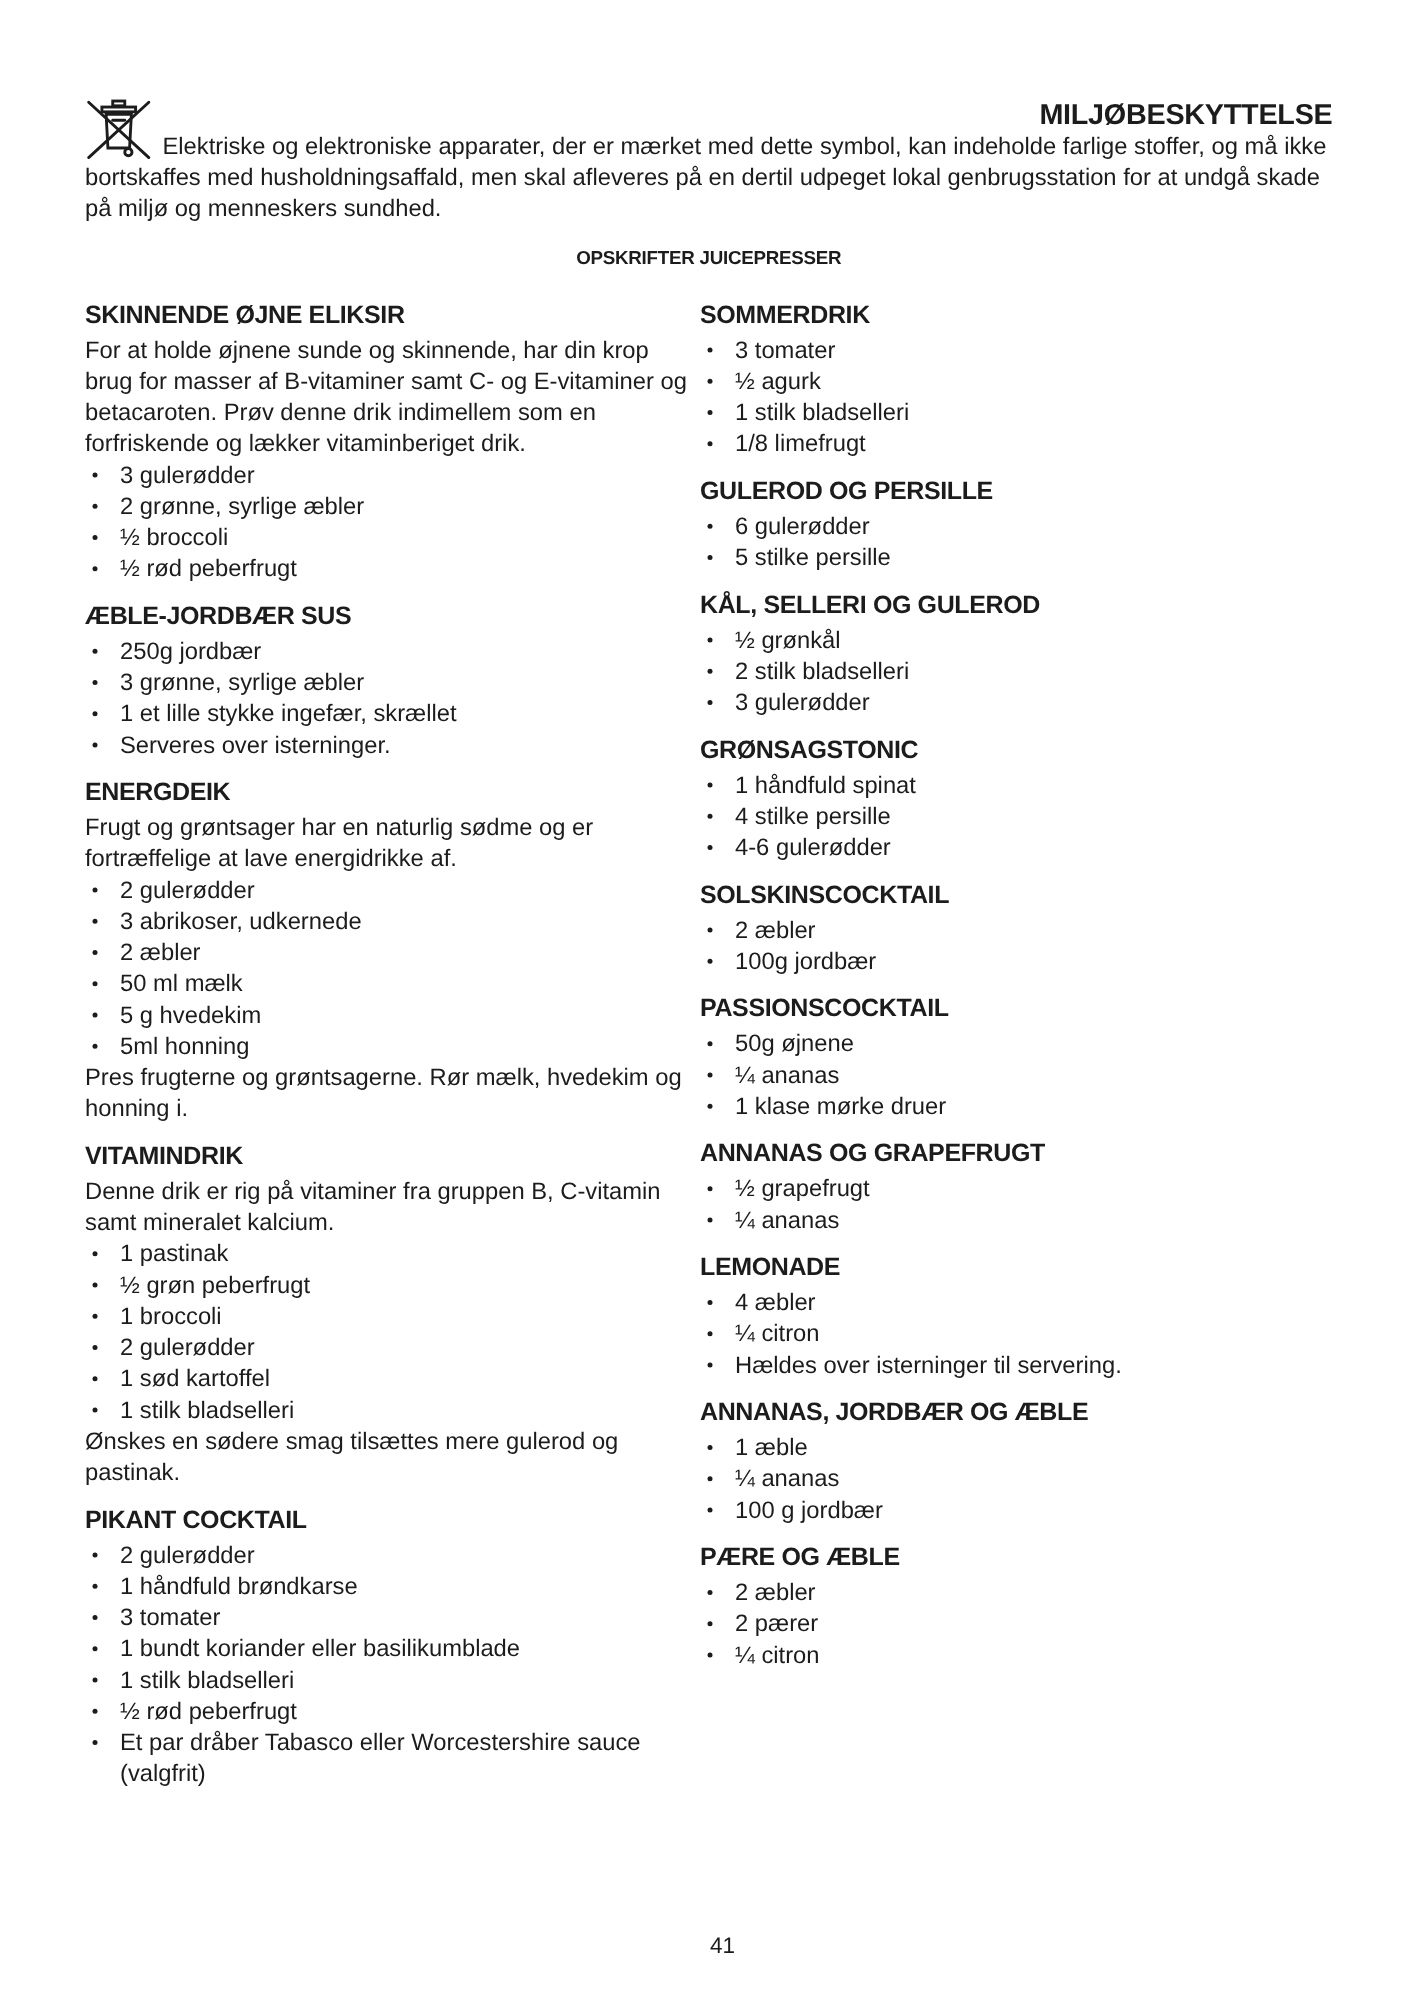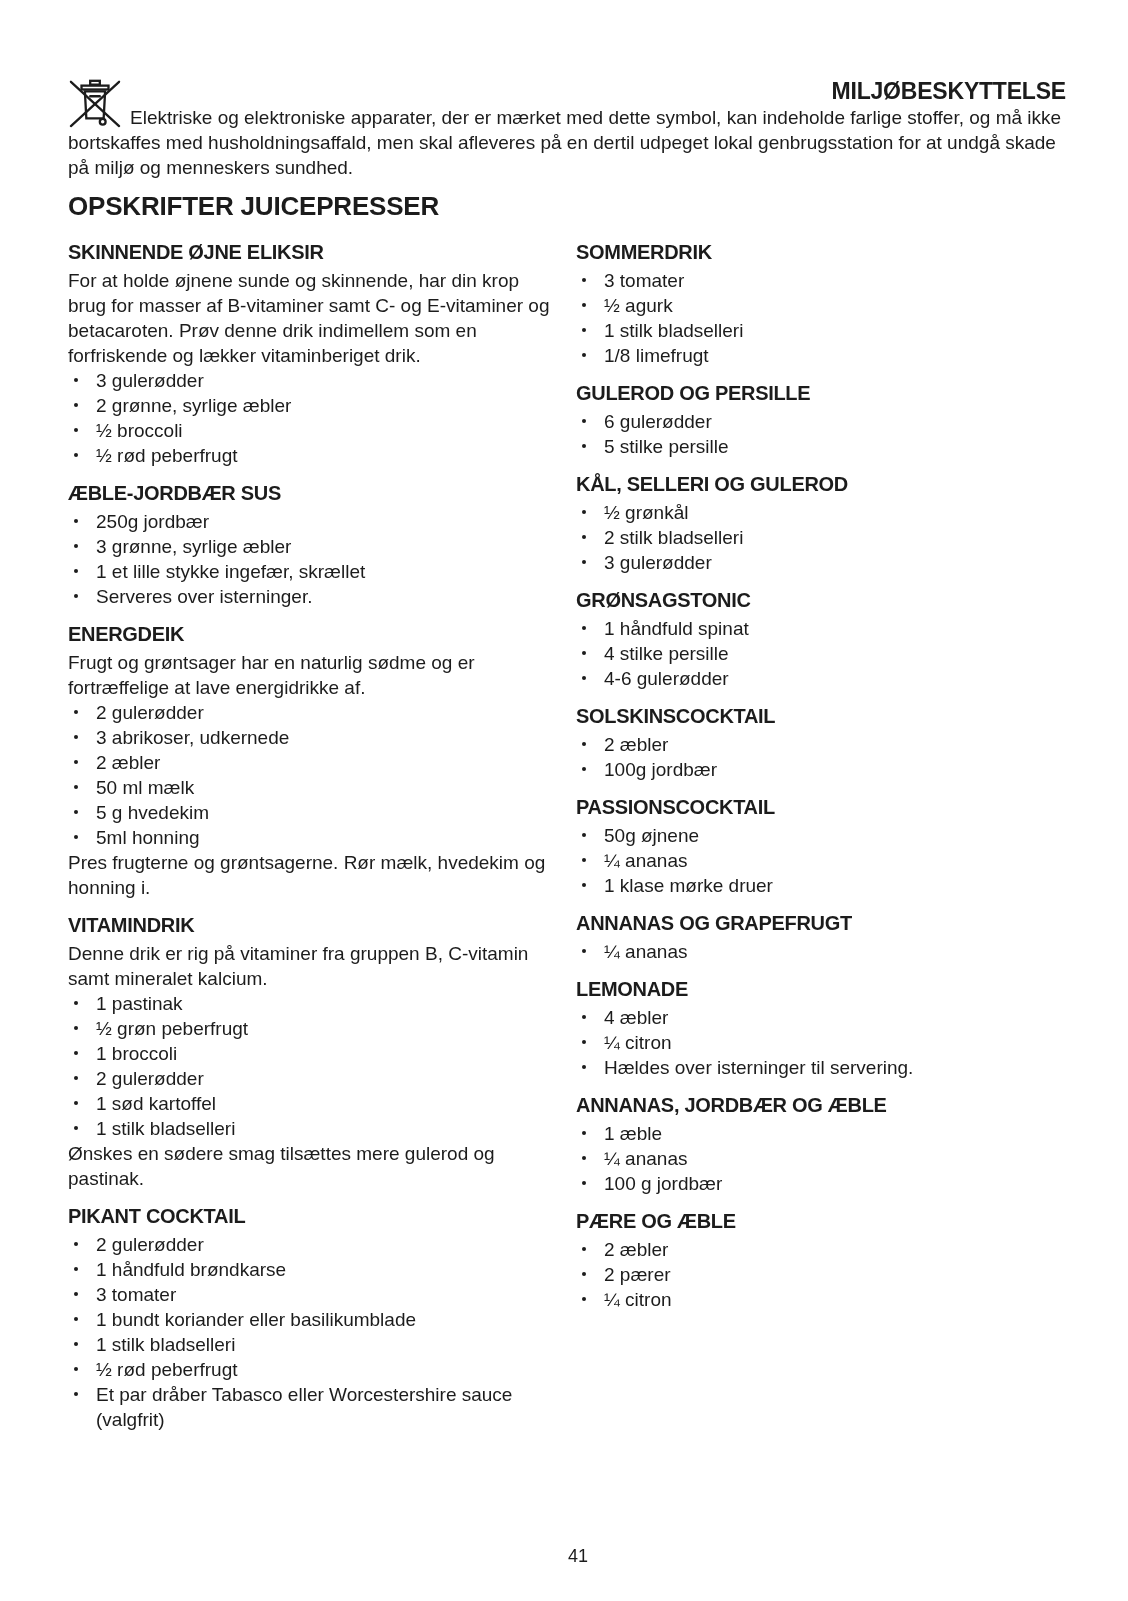--- a/index.html
+++ b/index.html
@@ -17,26 +17,26 @@
   .weee svg { display: block; width: 100%; height: 100%; }
   .notice h1 {
     margin: 0; font-size: 23px; line-height: 27px; font-weight: 700;
     letter-spacing: -0.2px;
     text-align: right;
   }
   .notice p { margin: 0; font-size: 19px; line-height: 25px; }
 
   
   .page-title {
-    margin: 14px 0 0 0; 
-    font-size: 26px; line-height: 25px; font-weight: 700; letter-spacing: -0.2px;
+    margin: 14px 0 0 0; text-align: center;
+    font-size: 15px; line-height: 25px; font-weight: 700; letter-spacing: -0.2px;
   }
 
   
-  .columns { display: flex; gap: 26px; margin-top: 8px; }
+  .columns { display: flex; gap: 10px; margin-top: 8px; }
   .col { box-sizing: border-box; }
   .col-left { width: 482px; flex: 0 0 482px; }
   .col-right { flex: 1; }
 
   .recipe h3 {
     margin: 13px 0 3px 0; font-size: 20px; line-height: 25px;
     font-weight: 700; letter-spacing: -0.3px;
   }
   .recipe p { margin: 0; font-size: 19px; line-height: 25px; }
   .recipe ul { margin: 0; padding: 0; list-style: none; }
@@ -345,20 +345,24 @@
           </ul>
 
   </section>
 
   <section class="recipe">
     <h3>ANNANAS OG GRAPEFRUGT</h3>
 
     <ul>
             <li>
               <span class="dot"></span>
+              <span class="ing">½ grapefrugt</span>
+            </li>
+            <li>
+              <span class="dot"></span>
               <span class="ing">¼ ananas</span>
             </li>
           </ul>
 
   </section>
 
   <section class="recipe">
     <h3>LEMONADE</h3>
 
     <ul>

